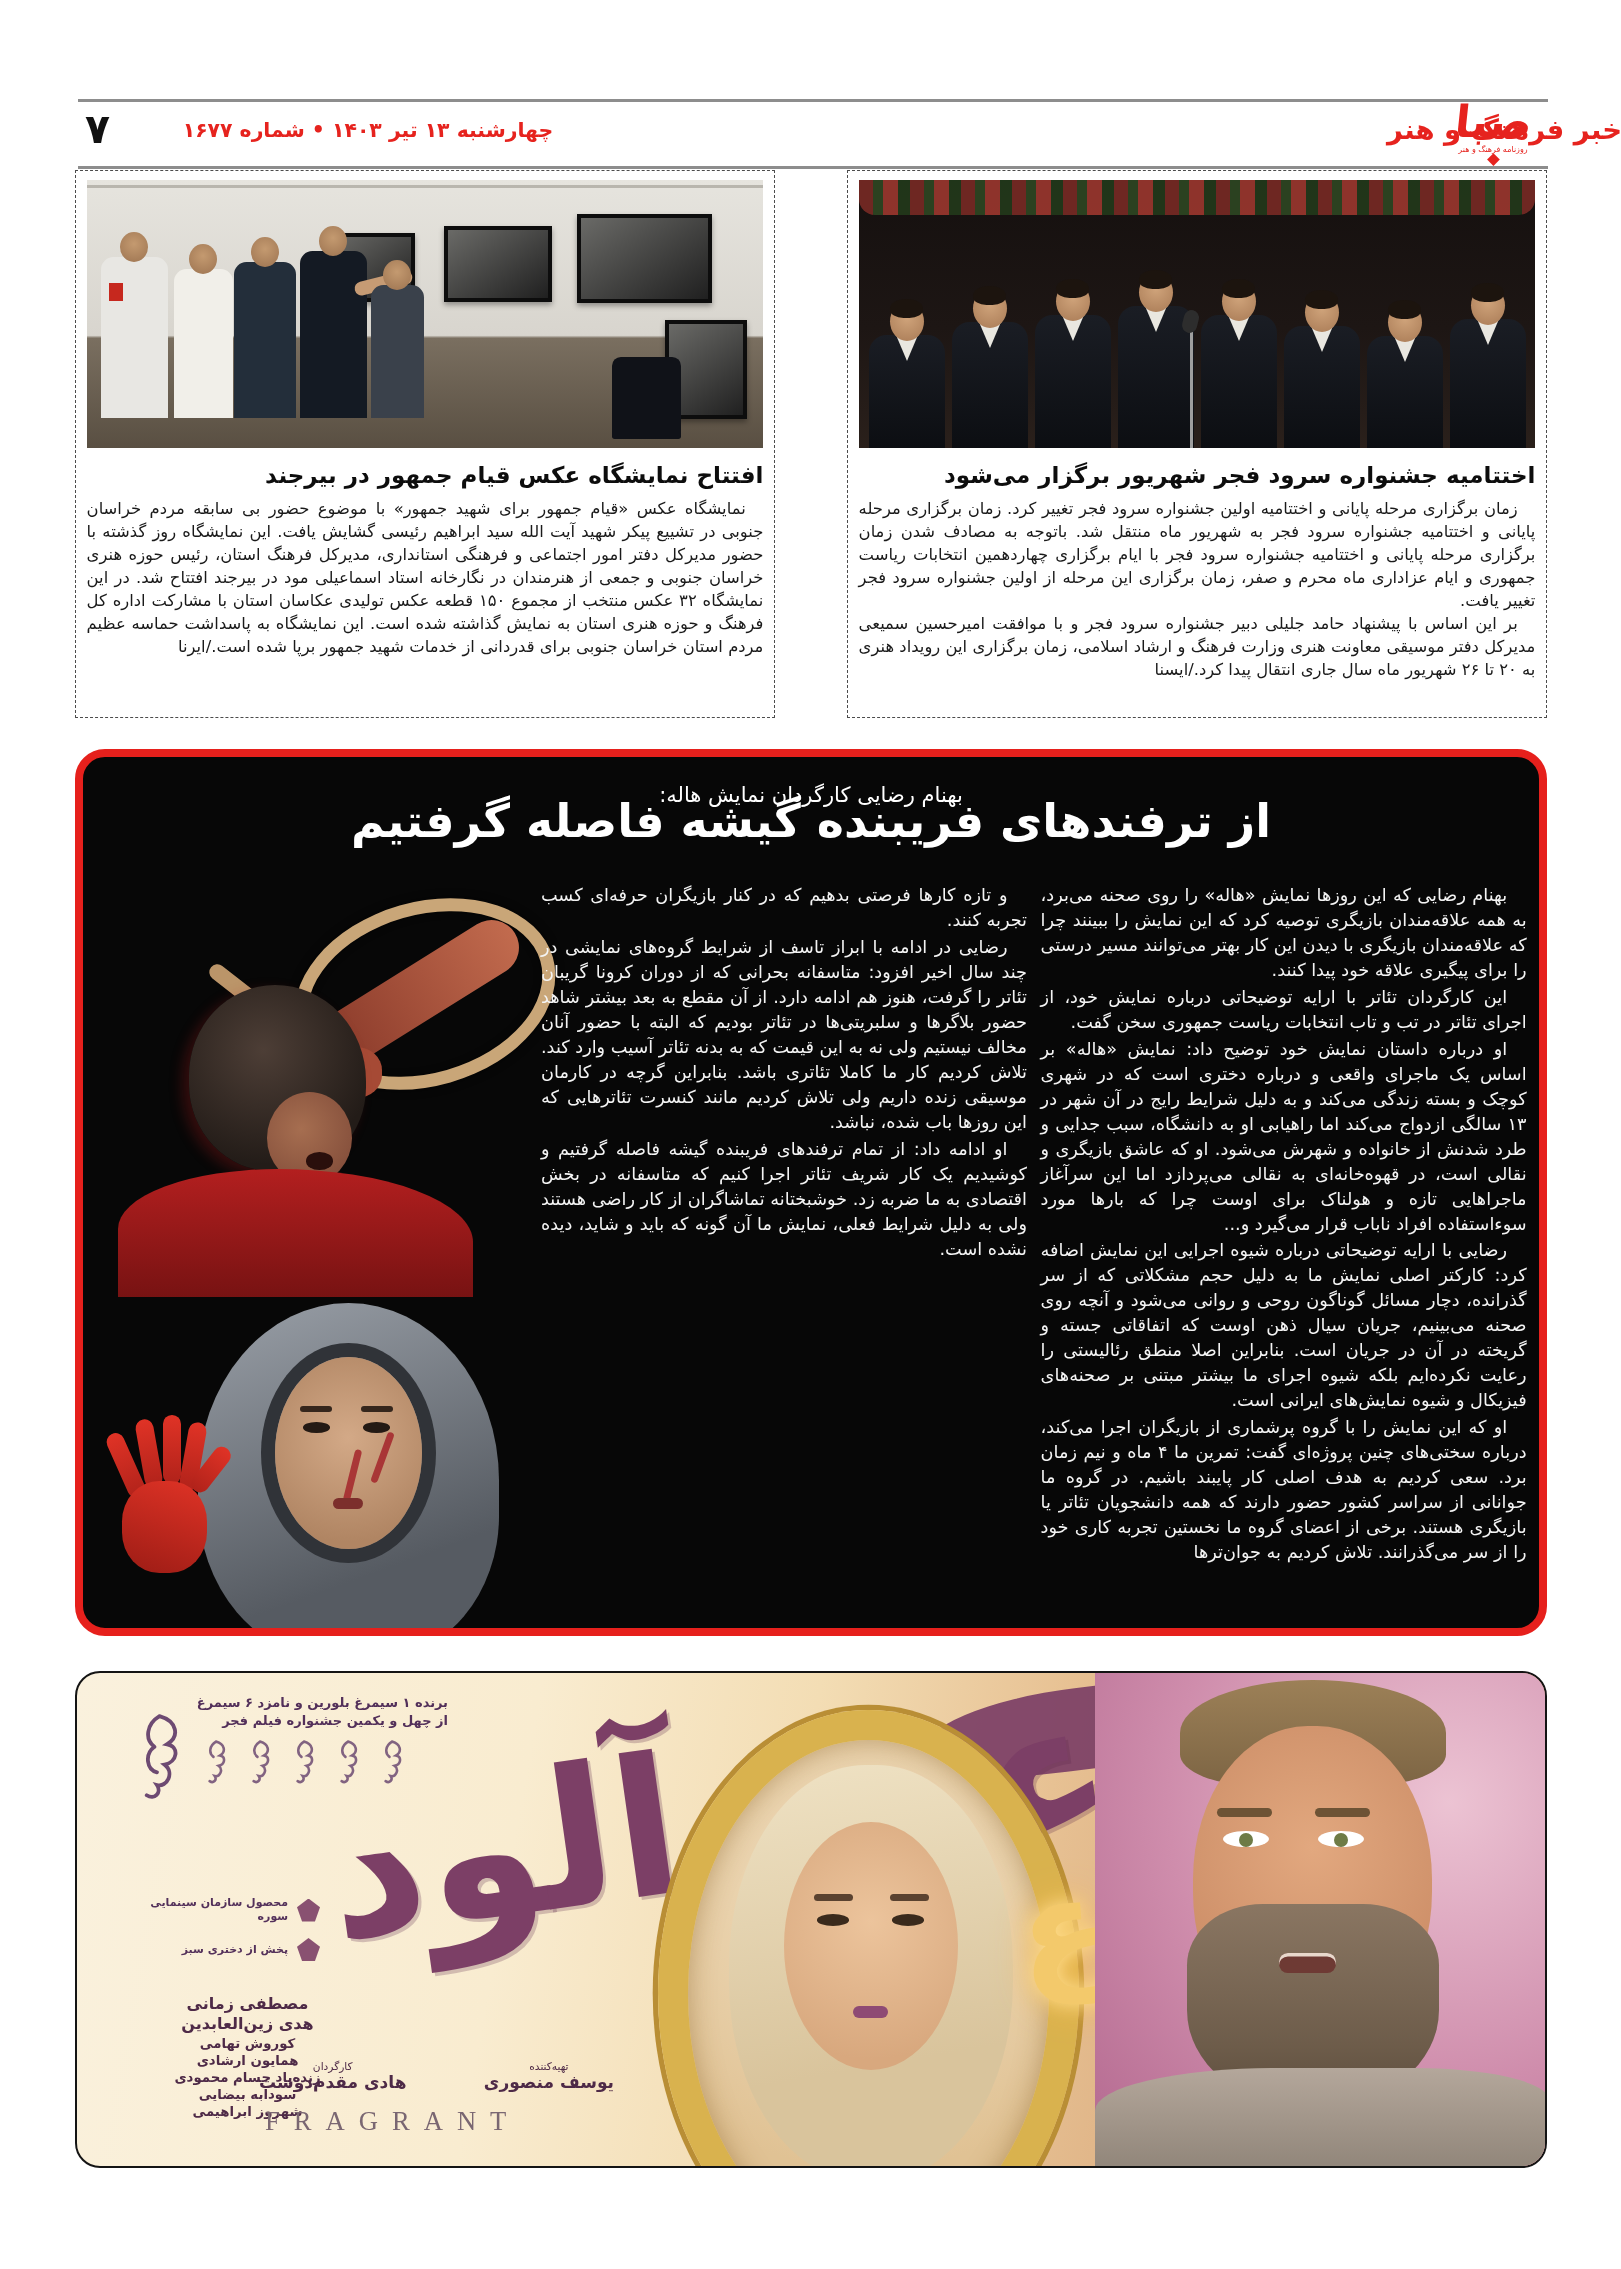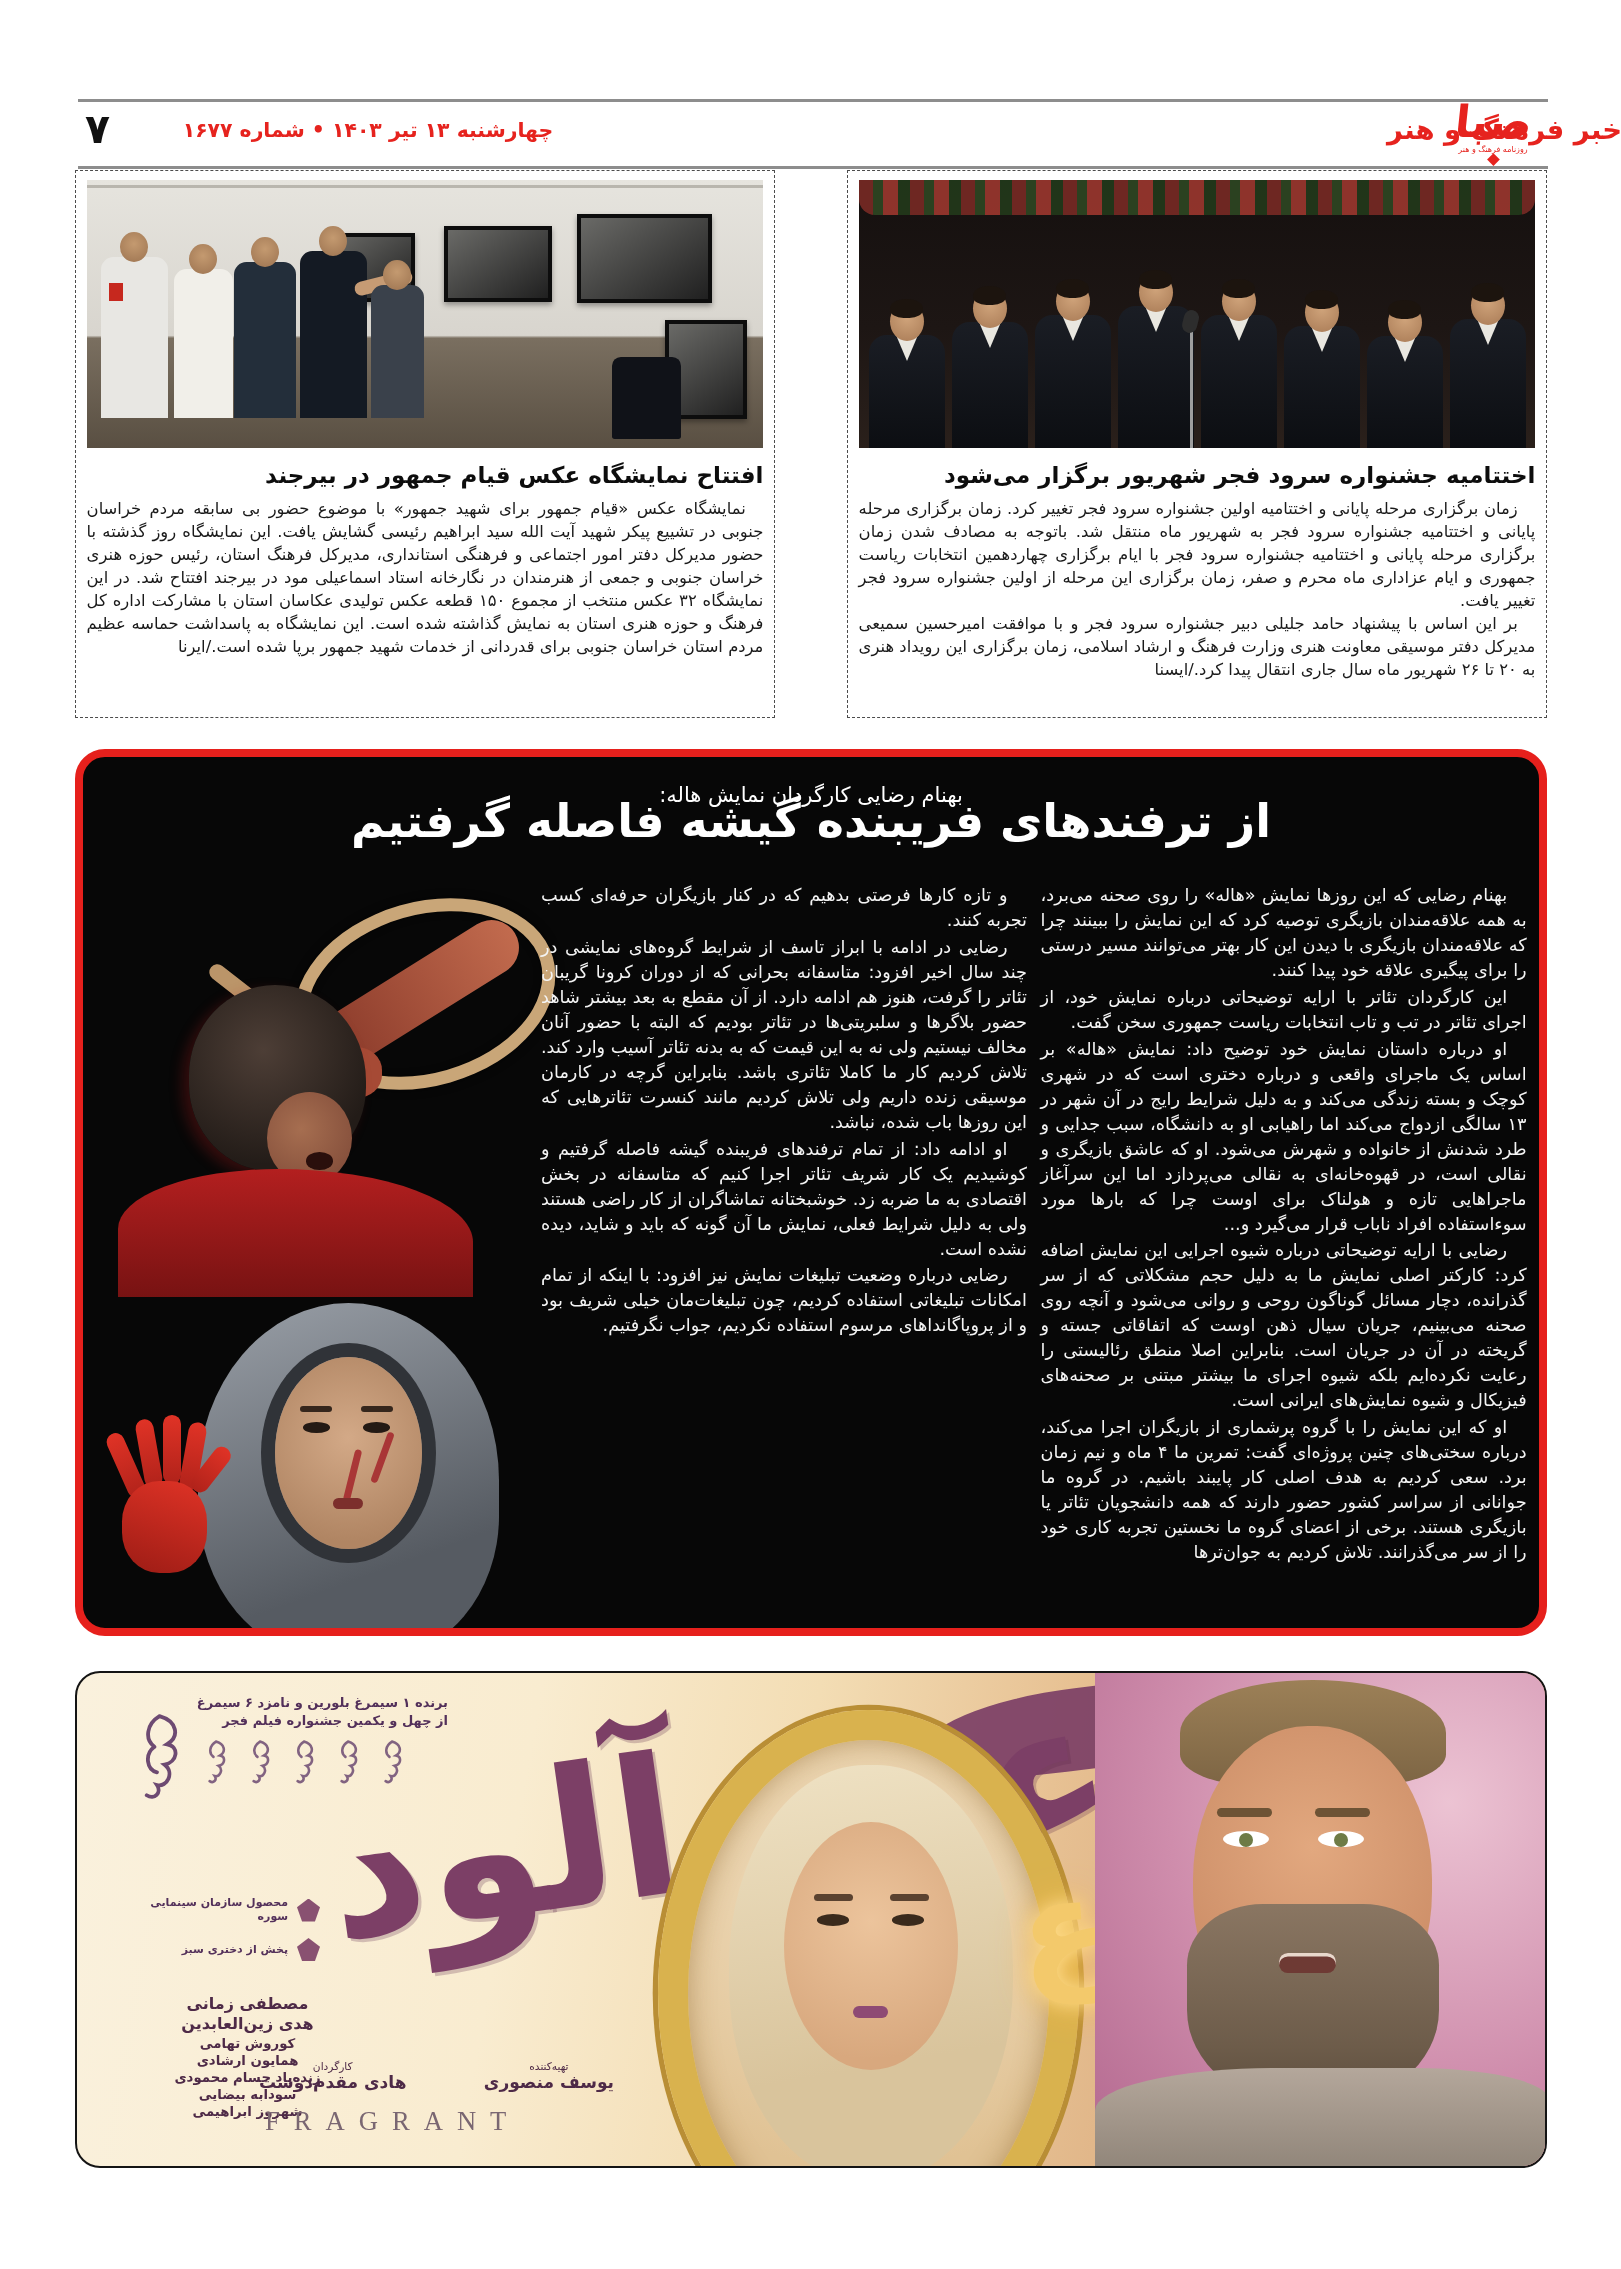--- a/index.html
+++ b/index.html
@@ -325,21 +325,20 @@
       <p>بهنام رضایی که این روزها نمایش «هاله» را روی صحنه می‌برد، به همه علاقه‌مندان بازیگری توصیه کرد که این نمایش را ببینند چرا که علاقه‌مندان بازیگری با دیدن این کار بهتر می‌توانند مسیر درستی را برای پیگیری علاقه خود پیدا کنند.</p>
       <p>این کارگردان تئاتر با ارایه توضیحاتی درباره نمایش خود، از اجرای تئاتر در تب و تاب انتخابات ریاست جمهوری سخن گفت.</p>
       <p>او درباره داستان نمایش خود توضیح داد: نمایش «هاله» بر اساس یک ماجرای واقعی و درباره دختری است که در شهری کوچک و بسته زندگی می‌کند و به دلیل شرایط رایج در آن شهر در ۱۳ سالگی ازدواج می‌کند اما راهیابی او به دانشگاه، سبب جدایی و طرد شدنش از خانواده و شهرش می‌شود. او که عاشق بازیگری و نقالی است، در قهوه‌خانه‌ای به نقالی می‌پردازد اما این سرآغاز ماجراهایی تازه و هولناک برای اوست چرا که بارها مورد سوءاستفاده افراد ناباب قرار می‌گیرد و...</p>
       <p>رضایی با ارایه توضیحاتی درباره شیوه اجرایی این نمایش اضافه کرد: کارکتر اصلی نمایش ما به دلیل حجم مشکلاتی که از سر گذرانده، دچار مسائل گوناگون روحی و روانی می‌شود و آنچه روی صحنه می‌بینیم، جریان سیال ذهن اوست که اتفاقاتی جسته و گریخته در آن در جریان است. بنابراین اصلا منطق رئالیستی را رعایت نکرده‌ایم بلکه شیوه اجرای ما بیشتر مبتنی بر صحنه‌های فیزیکال و شیوه نمایش‌های ایرانی است.</p>
       <p>او که این نمایش را با گروه پرشماری از بازیگران اجرا می‌کند، درباره سختی‌های چنین پروژه‌ای گفت: تمرین ما ۴ ماه و نیم زمان برد. سعی کردیم به هدف اصلی کار پایبند باشیم. در گروه ما جوانانی از سراسر کشور حضور دارند که همه دانشجویان تئاتر یا بازیگری هستند. برخی از اعضای گروه ما نخستین تجربه کاری خود را از سر می‌گذرانند. تلاش کردیم به جوان‌ترها</p>
     </div>
     <div class="fcol c-mid">
       <p>و تازه کارها فرصتی بدهیم که در کنار بازیگران حرفه‌ای کسب تجربه کنند.</p>
       <p>رضایی در ادامه با ابراز تاسف از شرایط گروه‌های نمایشی در چند سال اخیر افزود: متاسفانه بحرانی که از دوران کرونا گریبان تئاتر را گرفت، هنوز هم ادامه دارد. از آن مقطع به بعد بیشتر شاهد حضور بلاگرها و سلبریتی‌ها در تئاتر بودیم که البته با حضور آنان مخالف نیستیم ولی نه به این قیمت که به بدنه تئاتر آسیب وارد کند. تلاش کردیم کار ما کاملا تئاتری باشد. بنابراین گرچه در کارمان موسیقی زنده داریم ولی تلاش کردیم مانند کنسرت تئاترهایی که این روزها باب شده، نباشد.</p>
       <p>او ادامه داد: از تمام ترفندهای فریبنده گیشه فاصله گرفتیم و کوشیدیم یک کار شریف تئاتر اجرا کنیم که متاسفانه در بخش اقتصادی به ما ضربه زد. خوشبختانه تماشاگران از کار راضی هستند ولی به دلیل شرایط فعلی، نمایش ما آن گونه که باید و شاید، دیده نشده است.</p>
-      <p>رضایی درباره وضعیت تبلیغات نمایش نیز افزود: با اینکه از تمام امکانات تبلیغاتی استفاده کردیم، چون تبلیغات‌مان خیلی شریف بود و از پروپاگانداهای مرسوم استفاده نکردیم، جواب نگرفتیم.</p>
     </div>
   </div>
 
   <div class="poster">
     <svg class="simorgh-big" style="position:absolute;left:57px;top:35px" viewBox="0 0 40 72">
       <path d="M20 4 C34 8 36 20 26 26 C36 28 34 40 24 42 C32 48 26 60 18 58 C22 64 16 70 10 66 M20 4 C10 10 8 22 16 28 M16 28 C8 34 10 46 18 48" fill="none" stroke="#6d4a72" stroke-width="3" stroke-linecap="round"></path>
     </svg>
     <div class="awards">
       <div>برنده ۱ سیمرغ بلورین و نامزد ۶ سیمرغ</div>
       <div>از چهل و یکمین جشنواره فیلم فجر</div>

